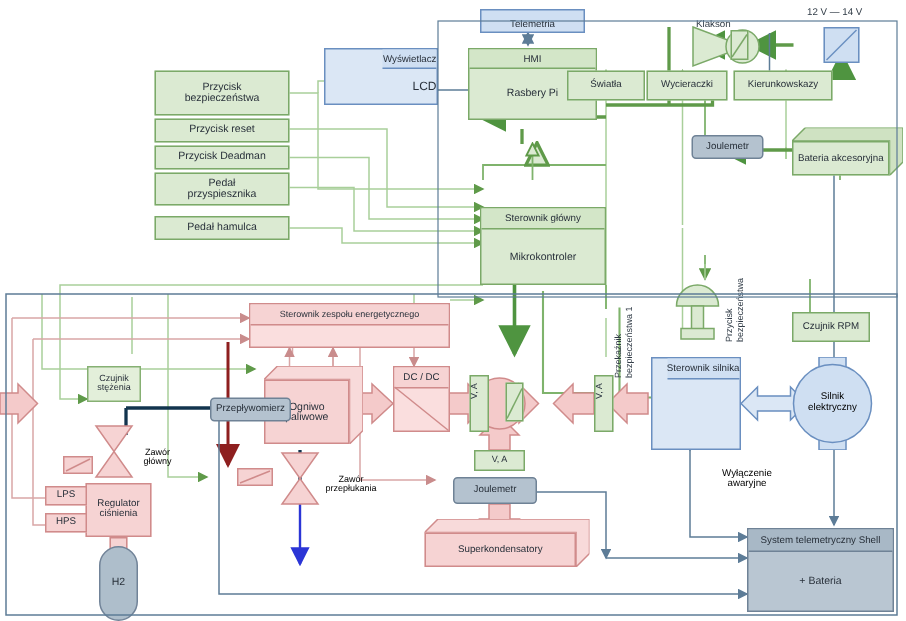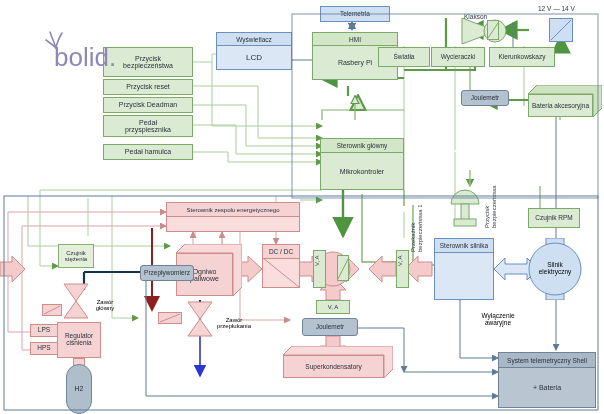--- a/index.html
+++ b/index.html
@@ -7,21 +7,21 @@
   #root{position:relative;width:604px;height:414px;background:#fff;overflow:hidden;}
 
   
   .node{position:absolute;box-sizing:border-box;display:flex;align-items:center;
         justify-content:center;text-align:center;line-height:1.05;}
   .node .lbl{display:block;padding:0 1px;}
 
   
   .green{background:#dbead2;border:1px solid #7ba968;color:#28303a;}
   .greenL{background:#e3efda;border:1px solid #86b073;color:#28303a;}
-  .blue{background:#cfdff2;border:1px solid #6a8fc0;color:#28303a;}
+  .blue{background:#cfdff2;border:1px solid #6a8fc0;color:#28303a;align-items:flex-end;}
   .pink{background:#f6d3d3;border:1px solid #d08b8b;color:#28303a;}
   .grayb{background:#b4c2cf;border:1px solid #6f8296;color:#28303a;}
   .grayc{background:#aebecb;border:1px solid #718398;color:#28303a;}
 
   
   .hdrbox{position:absolute;box-sizing:border-box;display:flex;flex-direction:column;}
   .hdrbox .hd{flex:0 0 auto;display:flex;align-items:center;justify-content:center;
               border-bottom:1px solid currentColor;}
   .hdrbox .bd{flex:1 1 auto;display:flex;align-items:center;justify-content:center;text-align:center;}
   .hdrbox.green{border:1px solid #7ba968;background:#dbead2;color:#7ba968;}
@@ -220,30 +220,20 @@
       <path d="M0,262 L12,262 L12,256 L25,269 L12,282 L12,276 L0,276 z"></path>
     </g>
 
     <circle cx="333" cy="269" r="17" fill="#f4caca" stroke="#d08b8b" stroke-width="1"></circle>
 
     <g fill="#dbe7f5" stroke="#6a8fc0" stroke-width="1">
       <path d="M494,269 L505,258 L505,264 L527,264 L527,258 L538,269 L527,280 L527,274 L505,274 L505,280 z"></path>
     </g>
   </svg>
 
-  <div id="logo" class="txt" style="left:14px;top:10px;">
-    <svg width="100" height="44" viewBox="0 0 100 44" xmlns="http://www.w3.org/2000/svg">
-      <g stroke="#8f87b5" stroke-width="1.6" fill="none" stroke-linecap="round">
-        <path d="M18,4 C20,10 22,14 24,20"></path>
-        <path d="M30,5 C27,10 25,14 24,20"></path>
-        <path d="M14,12 C18,15 21,17 24,20"></path>
-      </g>
-      <text x="22" y="38" font-family="Liberation Sans, sans-serif" font-size="26" fill="#8f87b5">bolid.</text>
-    </svg>
-  </div>
 
   <div class="node green" style="left:103px;top:47px;width:90px;height:30px;font-size:7px;">
     <span class="lbl">Przycisk<br>bezpieczeństwa</span>
     </div>
   <div class="node green" style="left:103px;top:79px;width:90px;height:16px;font-size:7px;">
     <span class="lbl">Przycisk reset</span>
     </div>
   <div class="node green" style="left:103px;top:97px;width:90px;height:16px;font-size:7px;">
     <span class="lbl">Przycisk Deadman</span>
     </div>

